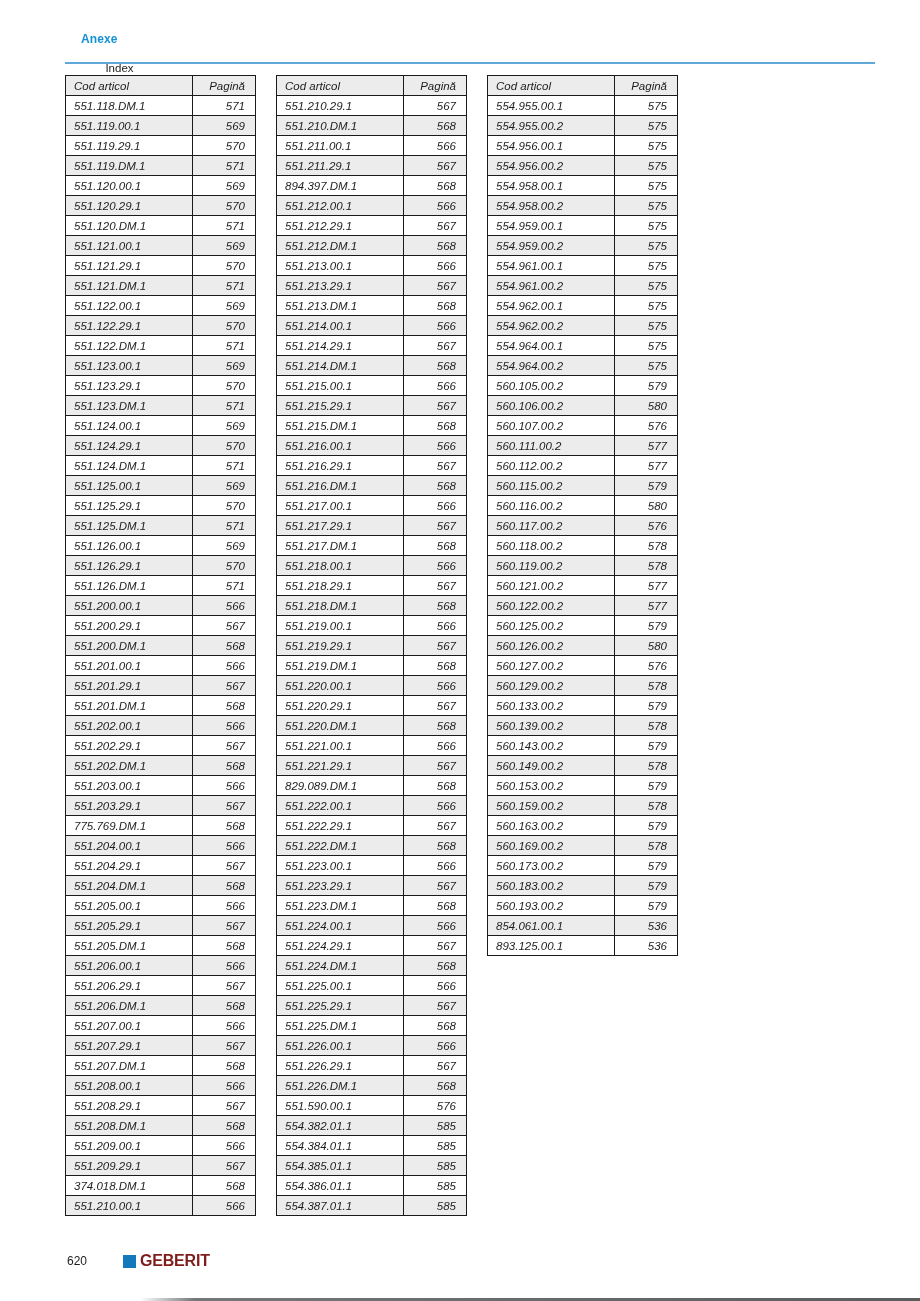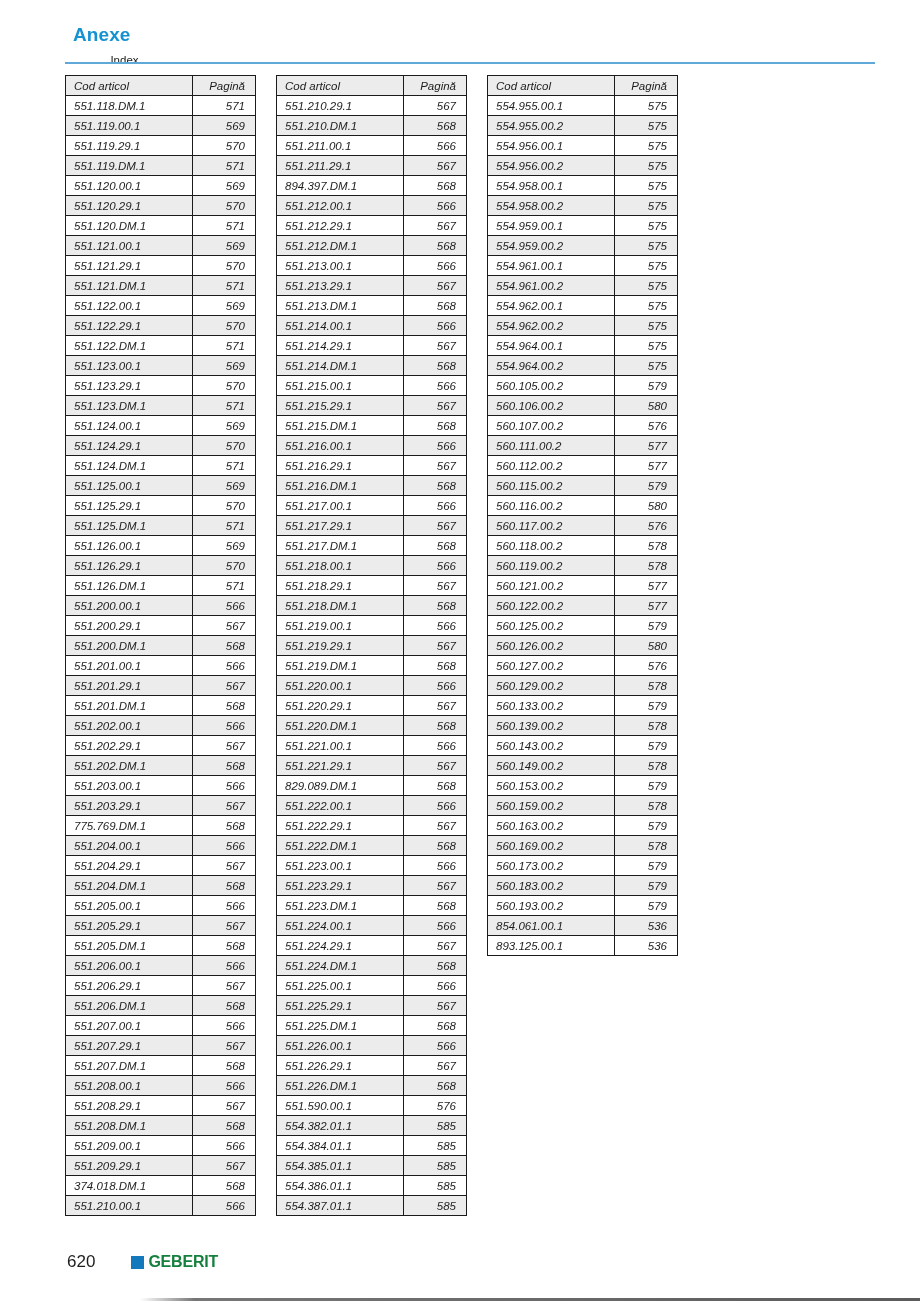--- a/index.html
+++ b/index.html
@@ -12,22 +12,22 @@
     position: relative;
     font-family: "Liberation Sans", sans-serif;
     color: #1d1d1b;
     overflow: hidden;
   }
   .page-header {
     position: absolute;
     left: 65px; top: 16px;
   }
   .page-title {
-    margin: 8px;
-    font-size: 19px;
+    margin: 16px;
+    font-size: 12px;
     font-weight: bold;
     color: #1592d2;
     letter-spacing: 0.1px;
   }
   .page-subtitle {
     margin: 1px 0 0 0;
     font-size: 11.5px;
     color: #1d1d1b;
     text-align: right;
   }
@@ -64,38 +64,38 @@
   .index-table .col-page { width: 63px;  text-align: right; padding-right: 10px; }
   .index-table thead th { background: #ececec; }
   .index-table tbody tr:nth-child(even) td { background: #ececec; }
   .page-footer {
     position: absolute;
     left: 67px; top: 1252px;
     display: flex;
     align-items: center;
   }
   .footer-page-num {
-    font-size: 17px;
+    font-size: 12px;
     color: #1d1d1b;
   }
   .brand-logo {
     display: flex;
     align-items: center;
     margin-left: 36px;
   }
   .brand-square {
     width: 13px; height: 13px;
     background: #1478bc;
     margin-right: 4px;
   }
   .brand-text {
     font-size: 16px;
     font-weight: 800;
     letter-spacing: -0.2px;
-    color: #15803d;
+    color: #7f1d1d;
     transform: scaleY(1.02);
   }
   .scan-edge {
     position: absolute;
     left: 140px; right: 0; bottom: 0;
     height: 3px;
     background: linear-gradient(to right,
       rgba(45,45,45,0) 0%,
       rgba(45,45,45,0.65) 7%,
       rgba(45,45,45,0.78) 100%);

